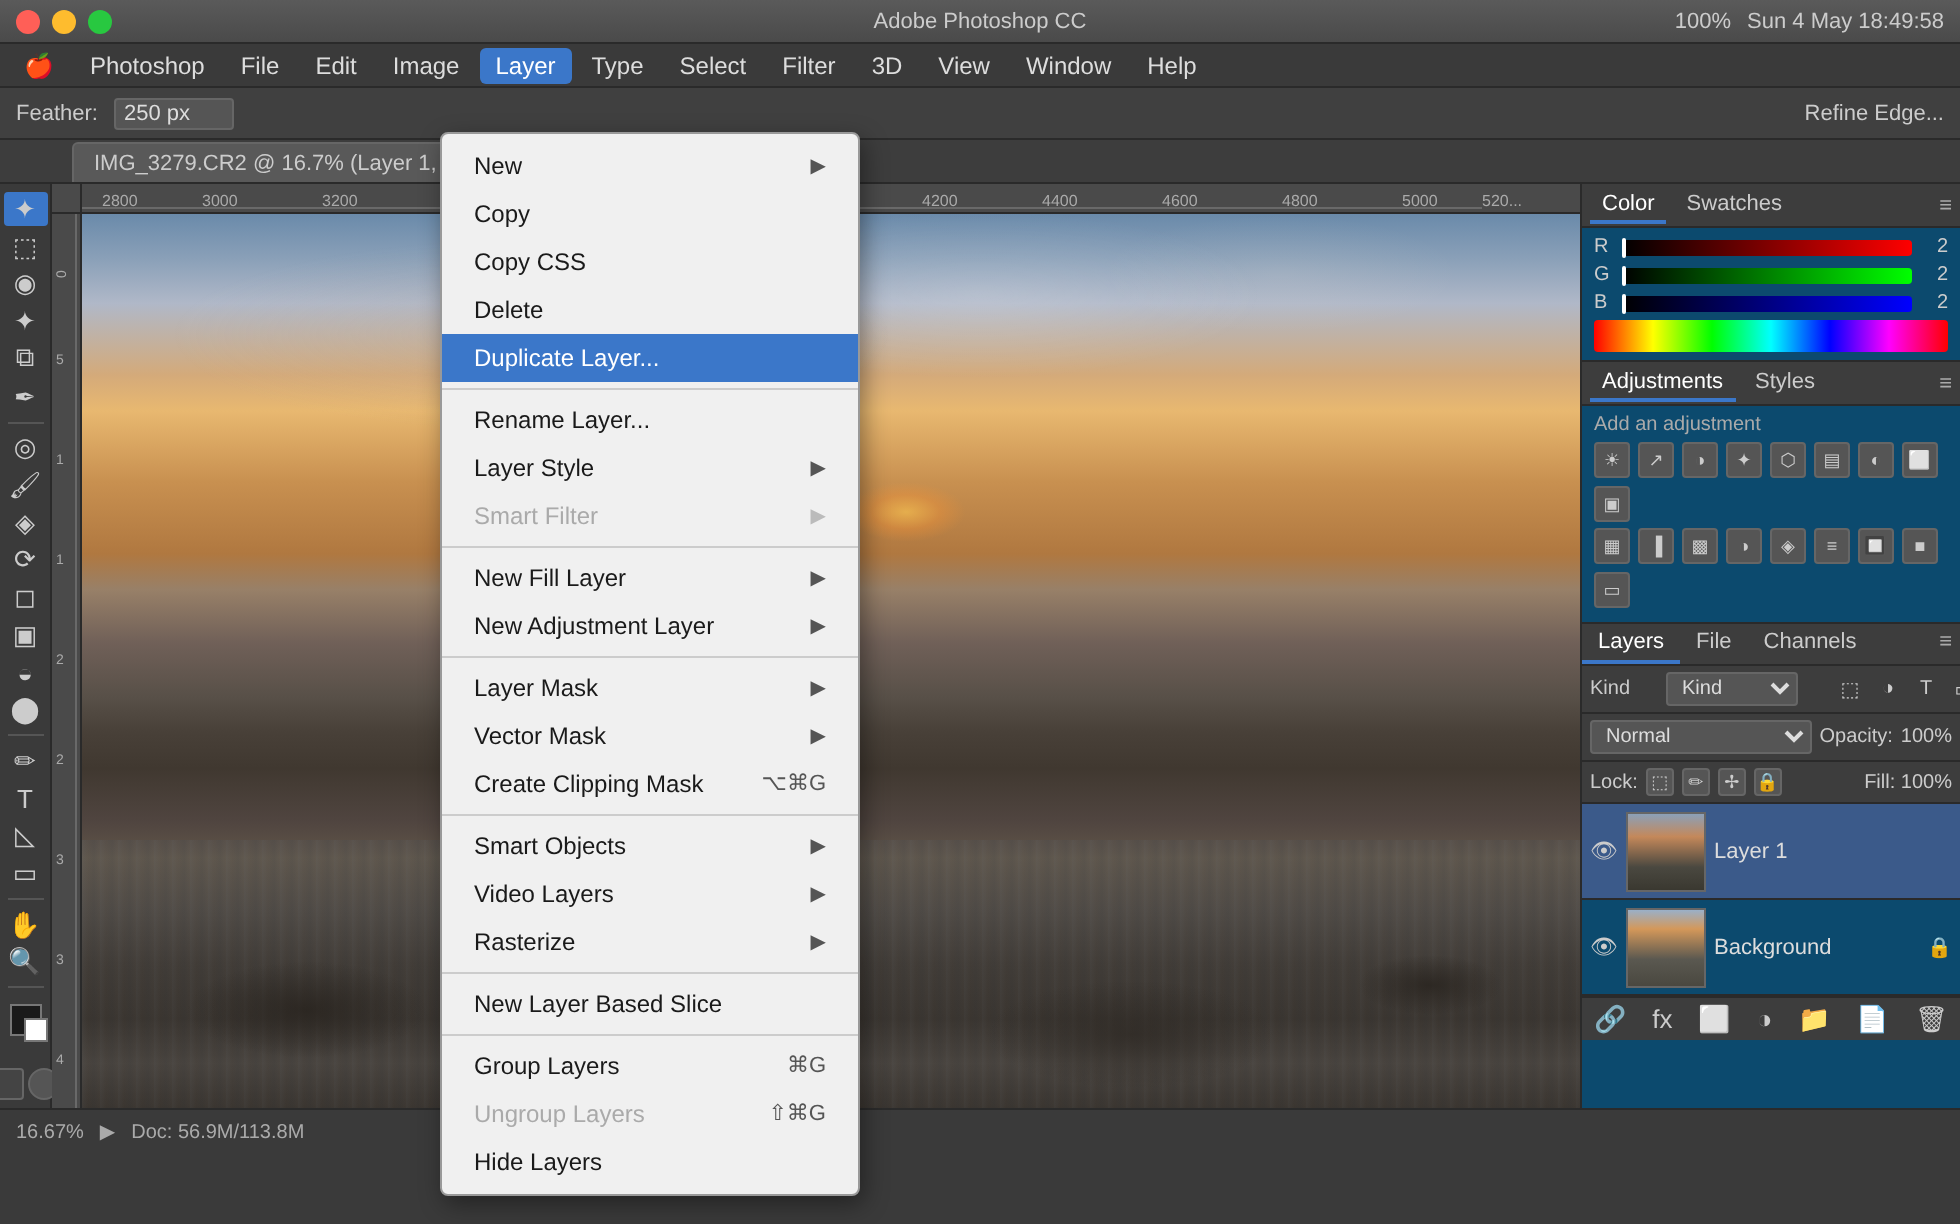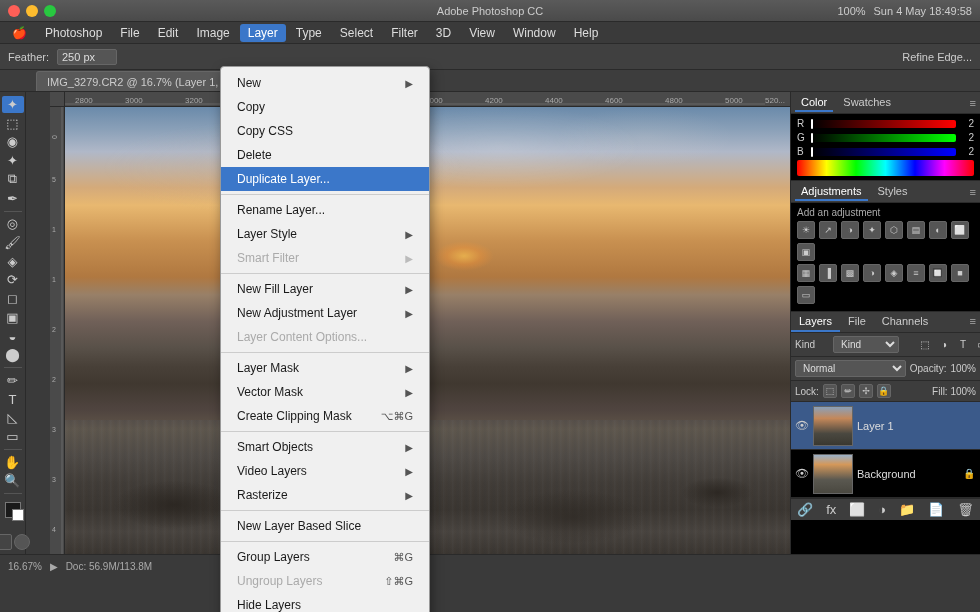--- a/index.html
+++ b/index.html
@@ -185,41 +185,40 @@
     }
 
     
     #canvas-area {
       flex: 1;
       background: #6a6a6a;
       position: relative;
       overflow: hidden;
       display: flex;
       flex-direction: column;
-      margin-left: 24px;
     }
     .canvas-ruler-row {
       display: flex;
     }
     .canvas-content {
       flex: 1;
       display: flex;
       overflow: hidden;
     }
     #canvas-image {
       flex: 1;
       background: #555;
       position: relative;
       overflow: hidden;
     }
 
     
     #right-panel {
       width: 190px;
-      background: #000000;
+      background: #0c4a6e;
       border-left: 1px solid #2a2a2a;
       display: flex;
       flex-direction: column;
     }
     .panel-header {
       display: flex;
       align-items: center;
       background: #3d3d3d;
       border-bottom: 1px solid #2a2a2a;
       padding: 2px 4px;
@@ -883,23 +882,20 @@
   </div>
   <div class="dd-separator"></div>
   <div class="dd-item">
     <span>New Fill Layer</span>
     <span class="dd-arrow">▶</span>
   </div>
   <div class="dd-item">
     <span>New Adjustment Layer</span>
     <span class="dd-arrow">▶</span>
   </div>
-  <div class="dd-item disabled">
-    <span>Layer Content Options...</span>
-  </div>
   <div class="dd-separator"></div>
   <div class="dd-item">
     <span>Layer Mask</span>
     <span class="dd-arrow">▶</span>
   </div>
   <div class="dd-item">
     <span>Vector Mask</span>
     <span class="dd-arrow">▶</span>
   </div>
   <div class="dd-item">

